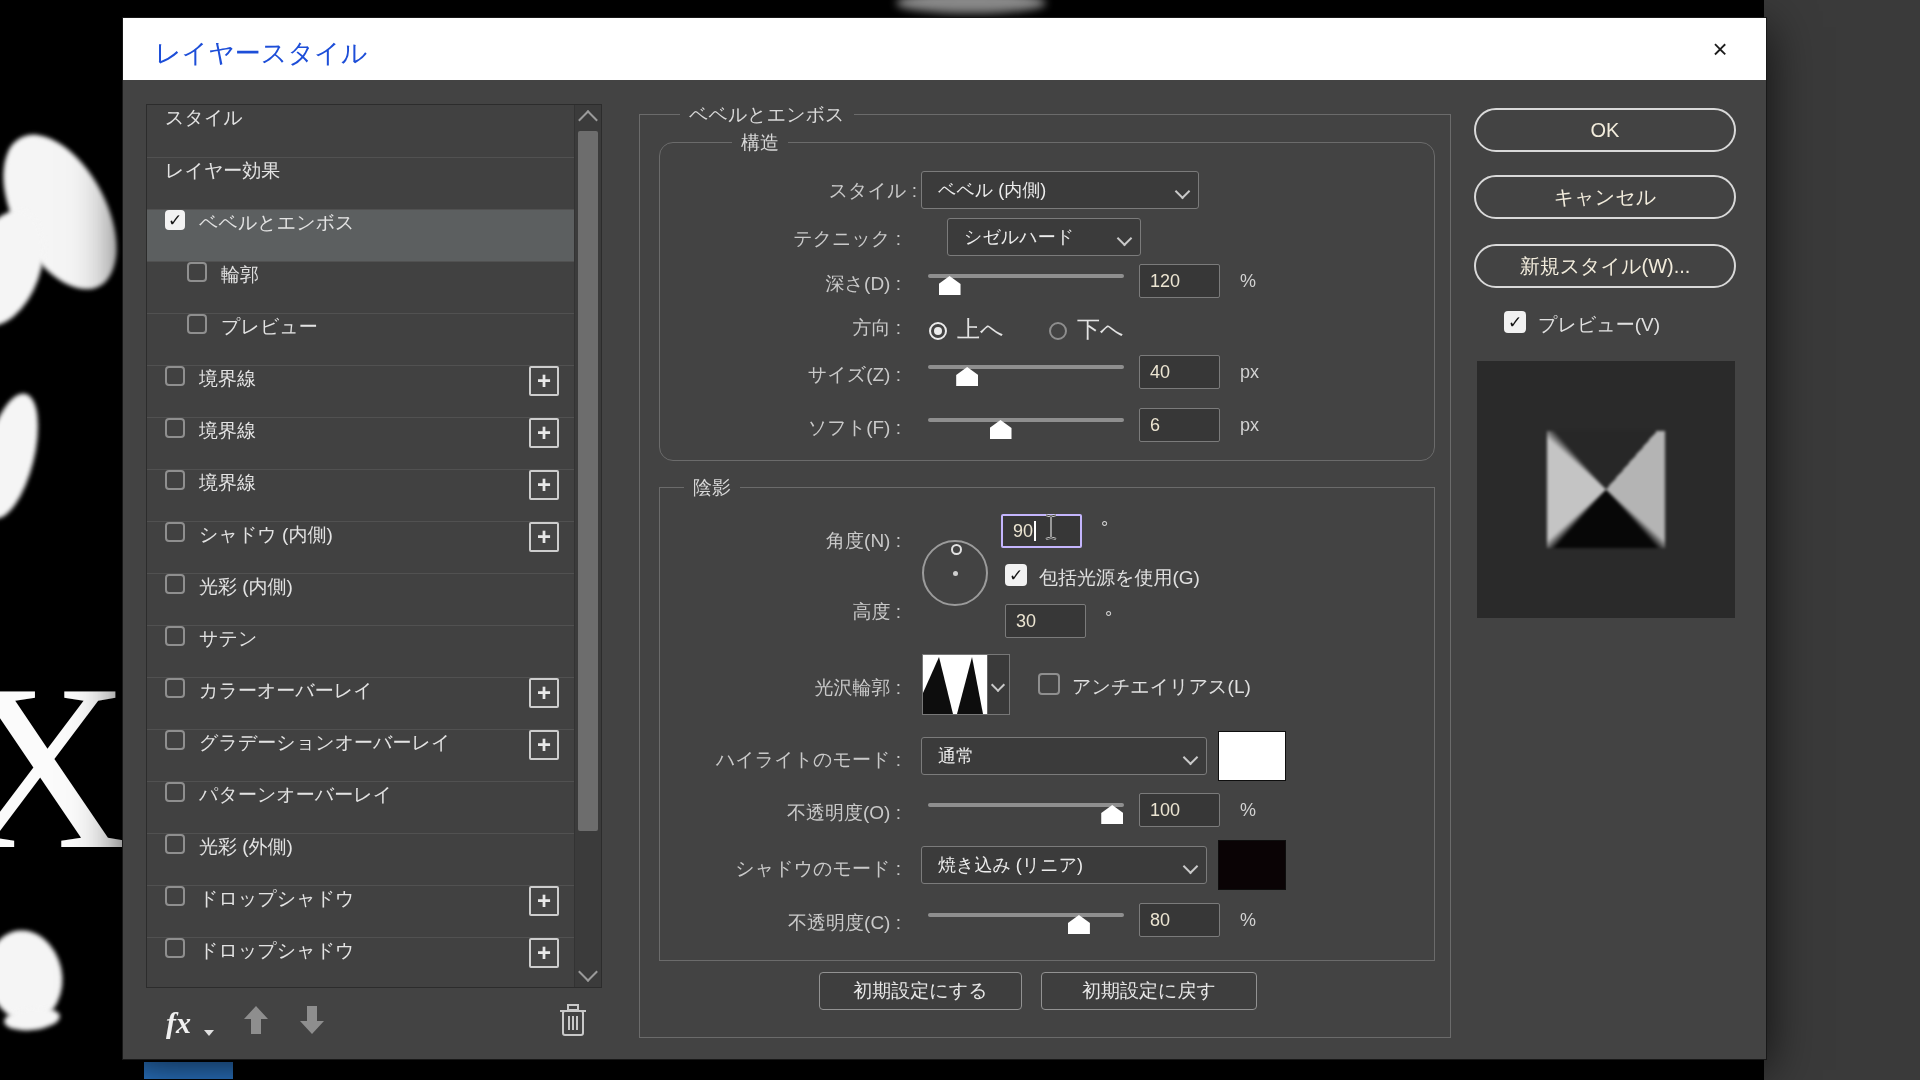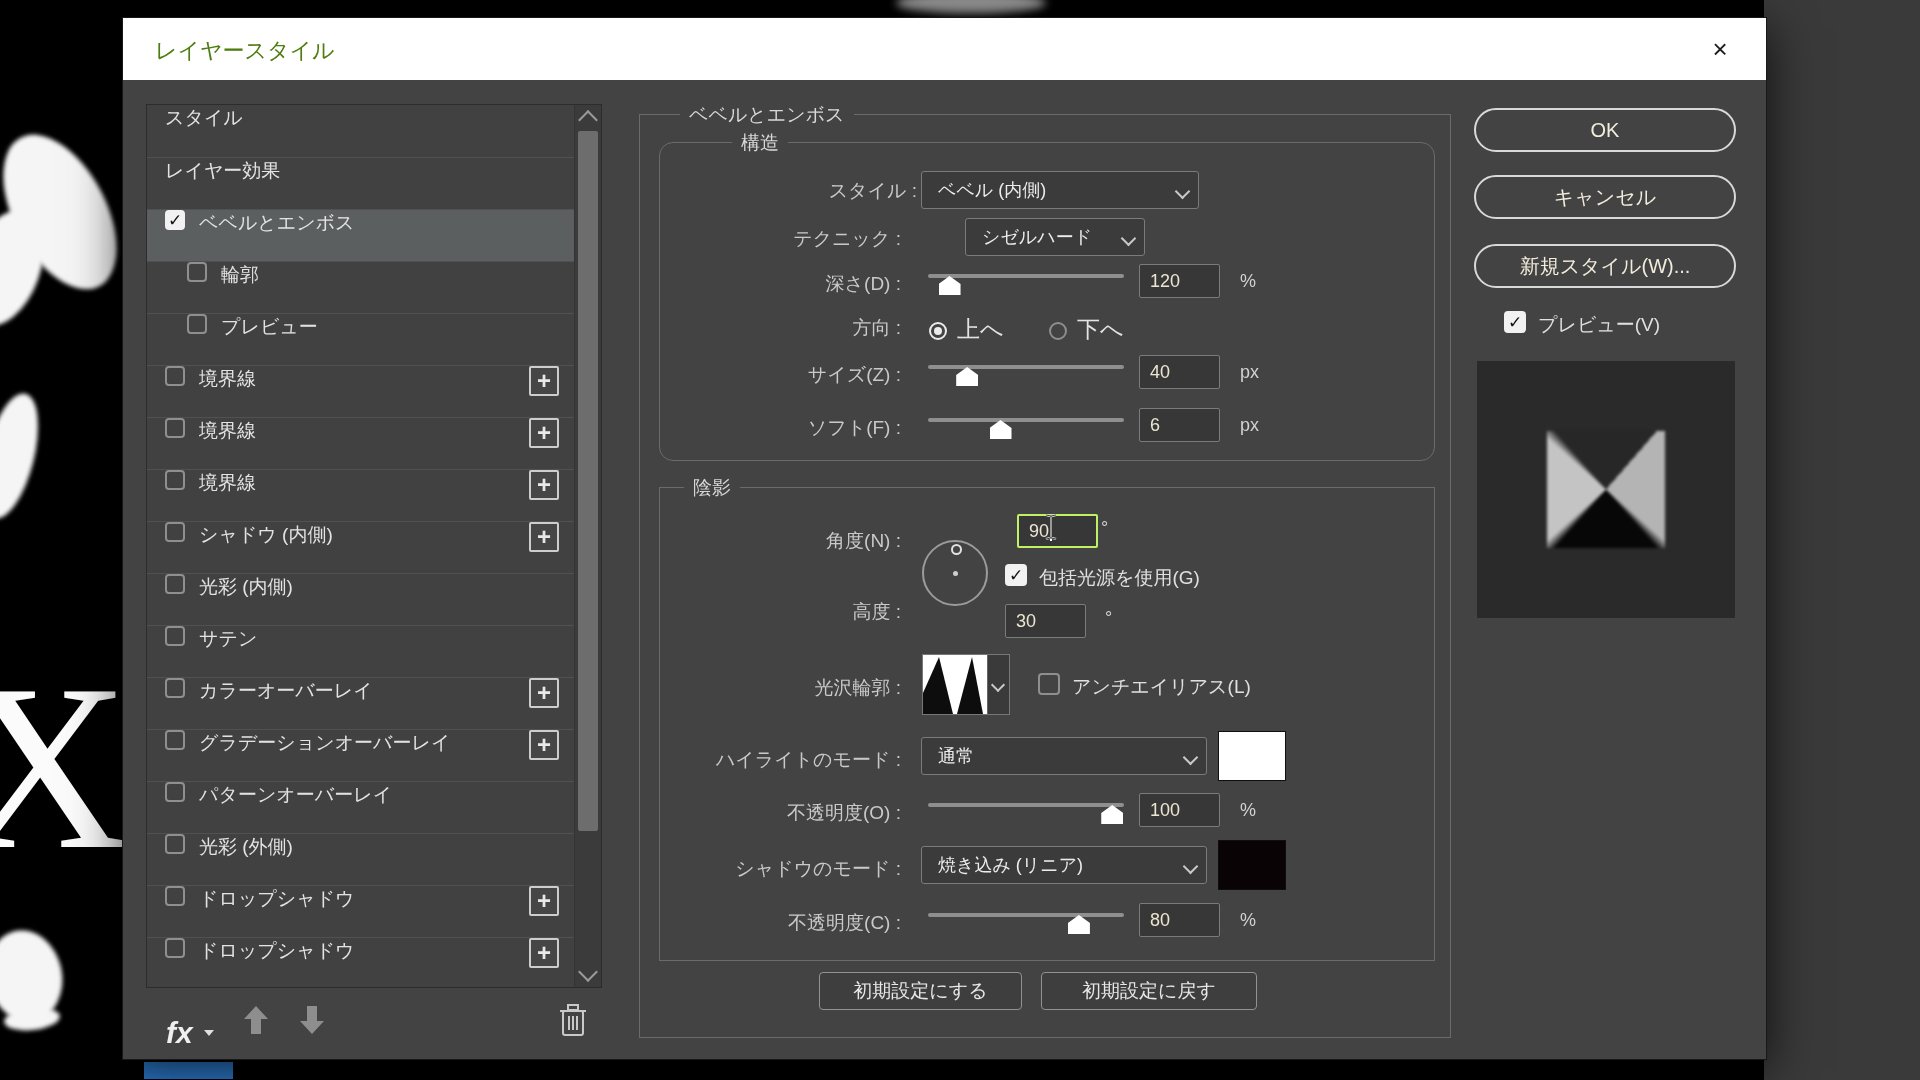--- a/index.html
+++ b/index.html
@@ -15,21 +15,21 @@
   .paint4{left:4px;top:1008px;width:56px;height:22px;transform:rotate(-6deg);}
   .big-x{position:absolute;left:-42px;top:648px;font-family:"Liberation Serif","DejaVu Serif",serif;
          font-size:238px;line-height:1;color:#fbfbfb;filter:blur(.6px);}
   .top-smudge{position:absolute;left:896px;top:-8px;width:150px;height:22px;background:#9a9a9a;
               border-radius:50%;filter:blur(4px);}
   .taskbar-chip{position:absolute;left:144px;top:1062px;width:89px;height:17px;background:#2d7dd2;}
   
   .dialog{position:absolute;left:122px;top:17px;width:1643px;height:1041px;background:#434343;
           border:1px solid #181818;box-shadow:0 10px 46px rgba(0,0,0,.75);}
   .titlebar{position:absolute;left:0;top:0;right:0;height:62px;background:#ffffff;}
-  .titlebar .title{position:absolute;left:32px;top:18px;font-size:22px;color:#4d7c0f;}
+  .titlebar .title{position:absolute;left:32px;top:18px;font-size:26px;color:#1d4ed8;}
   .close-btn{position:absolute;right:28px;top:14px;width:36px;height:34px;display:flex;
              align-items:center;justify-content:center;font-size:26px;color:#1c1c1c;cursor:pointer;}
   
   .fx-list{position:absolute;left:23px;top:86px;width:456px;height:884px;background:#414141;
            border:1px solid #2c2c2c;box-sizing:border-box;}
   .row{position:relative;height:52px;display:flex;align-items:flex-start;box-sizing:border-box;
        padding-left:18px;color:#e3e3e3;font-size:19px;}
   .row + .row{border-top:1px solid #515151;}
   .row.selected{background:#5c5f60;}
   .row.indent{padding-left:40px;}
@@ -39,39 +39,39 @@
       display:flex;align-items:center;justify-content:center;}
   .plusbtn{margin-left:auto;margin-right:42px;width:30px;height:30px;border:2px solid #cdcdcd;
       border-radius:2px;color:#e8e8e8;font-size:24px;line-height:26px;text-align:center;
       font-weight:bold;box-sizing:border-box;background:rgba(255,255,255,.03);}
   .vscroll{position:absolute;right:0;top:0;bottom:0;width:26px;background:#3b3b3b;border-left:1px solid #333;}
   .vthumb{position:absolute;left:3px;right:3px;top:26px;height:700px;background:#6d6d6d;border-radius:2px;}
   .chev{position:absolute;left:6px;width:12px;height:12px;border-right:2px solid #9a9a9a;border-bottom:2px solid #9a9a9a;}
   .chev.up{top:8px;transform:rotate(-135deg);}
   .chev.down{bottom:8px;transform:rotate(45deg);}
   .list-footer{position:absolute;left:23px;top:982px;width:456px;height:44px;}
-  .fx-glyph{position:absolute;left:20px;top:16px;font-family:Liberation Sans, sans-serif;
+  .fx-glyph{position:absolute;left:20px;top:6px;font-family:Liberation Serif, serif;
             font-style:italic;font-weight:bold;font-size:30px;color:#f0f0f0;}
   .fx-caret{position:absolute;left:58px;top:30px;width:0;height:0;border-left:5px solid transparent;
             border-right:5px solid transparent;border-top:6px solid #e0e0e0;}
   .arrow-ic{position:absolute;top:4px;}
   .trash-ic{position:absolute;right:14px;top:2px;}
   
   .fieldset{position:absolute;border:1px solid #6b6b6b;}
   .legend{position:absolute;top:-13px;background:#434343;padding:0 9px;color:#d8d8d8;font-size:19px;}
   .flabel{position:absolute;color:#c9c9c9;font-size:19px;text-align:right;width:240px;}
   .dd{position:absolute;height:38px;background:#3b3b3b;border:1px solid #7b7b7b;border-radius:3px;
       box-sizing:border-box;color:#ececec;font-size:18px;display:flex;align-items:center;
       padding-left:16px;cursor:pointer;}
   .dd .dchev{position:absolute;right:10px;top:14px;width:9px;height:9px;border-right:2px solid #c9c9c9;
       border-bottom:2px solid #c9c9c9;transform:rotate(45deg);}
   .numbox{position:absolute;width:81px;height:34px;background:#373737;border:1px solid #7b7b7b;
       border-radius:2px;box-sizing:border-box;color:#ece5d2;font-size:18px;display:flex;
       align-items:center;padding-left:10px;}
-  .numbox.focused{border:2px solid #bef264;margin-left:16px;}
+  .numbox.focused{border:2px solid #c4b5fd;}
   .caret-line{display:inline-block;width:1.5px;height:20px;background:#fff;margin-left:1px;vertical-align:-4px;}
   .unit{position:absolute;color:#d2d2d2;font-size:18px;}
   .slider{position:absolute;width:196px;height:24px;}
   .slider .track{position:absolute;left:0;right:0;top:6px;height:4px;background:#8f8f8f;border-radius:2px;}
   .slider .thumb{position:absolute;top:8px;width:22px;height:19px;background:#fff;margin-left:-11px;
       clip-path:polygon(50% 0,100% 42%,100% 100%,0 100%,0 42%);}
   .radio{width:18px;height:18px;border-radius:50%;box-sizing:border-box;display:inline-block;vertical-align:-3px;}
   .radio.sel{border:2px solid #ececec;position:relative;}
   .radio.sel::after{content:"";position:absolute;left:3px;top:3px;width:8px;height:8px;border-radius:50%;background:#ececec;}
   .radio.unsel{border:2px solid #8e8e8e;}
@@ -236,21 +236,21 @@
       <span class="legend" style="left:72px">構造</span>
     </div>
 
     <span class="flabel" style="left:554px;top:160px">スタイル :</span>
     <div class="dd" style="left:798px;top:153px;width:278px">
       <span>ベベル (内側)</span>
       <span class="dchev"></span>
     </div>
 
     <span class="flabel" style="left:538px;top:208px">テクニック :</span>
-    <div class="dd" style="left:842px;top:200px;width:180px">
+    <div class="dd" style="left:824px;top:200px;width:194px">
       <span>シゼルハード</span>
       <span class="dchev"></span>
     </div>
 
     <span class="flabel" style="left:538px;top:253px">深さ(D) :</span>
     <div class="slider" style="left:805px;top:250px">
       <div class="track"></div>
       <div class="thumb" style="left: 11%;"></div>
     </div>
     <div class="numbox" style="left:1016px;top:246px">

